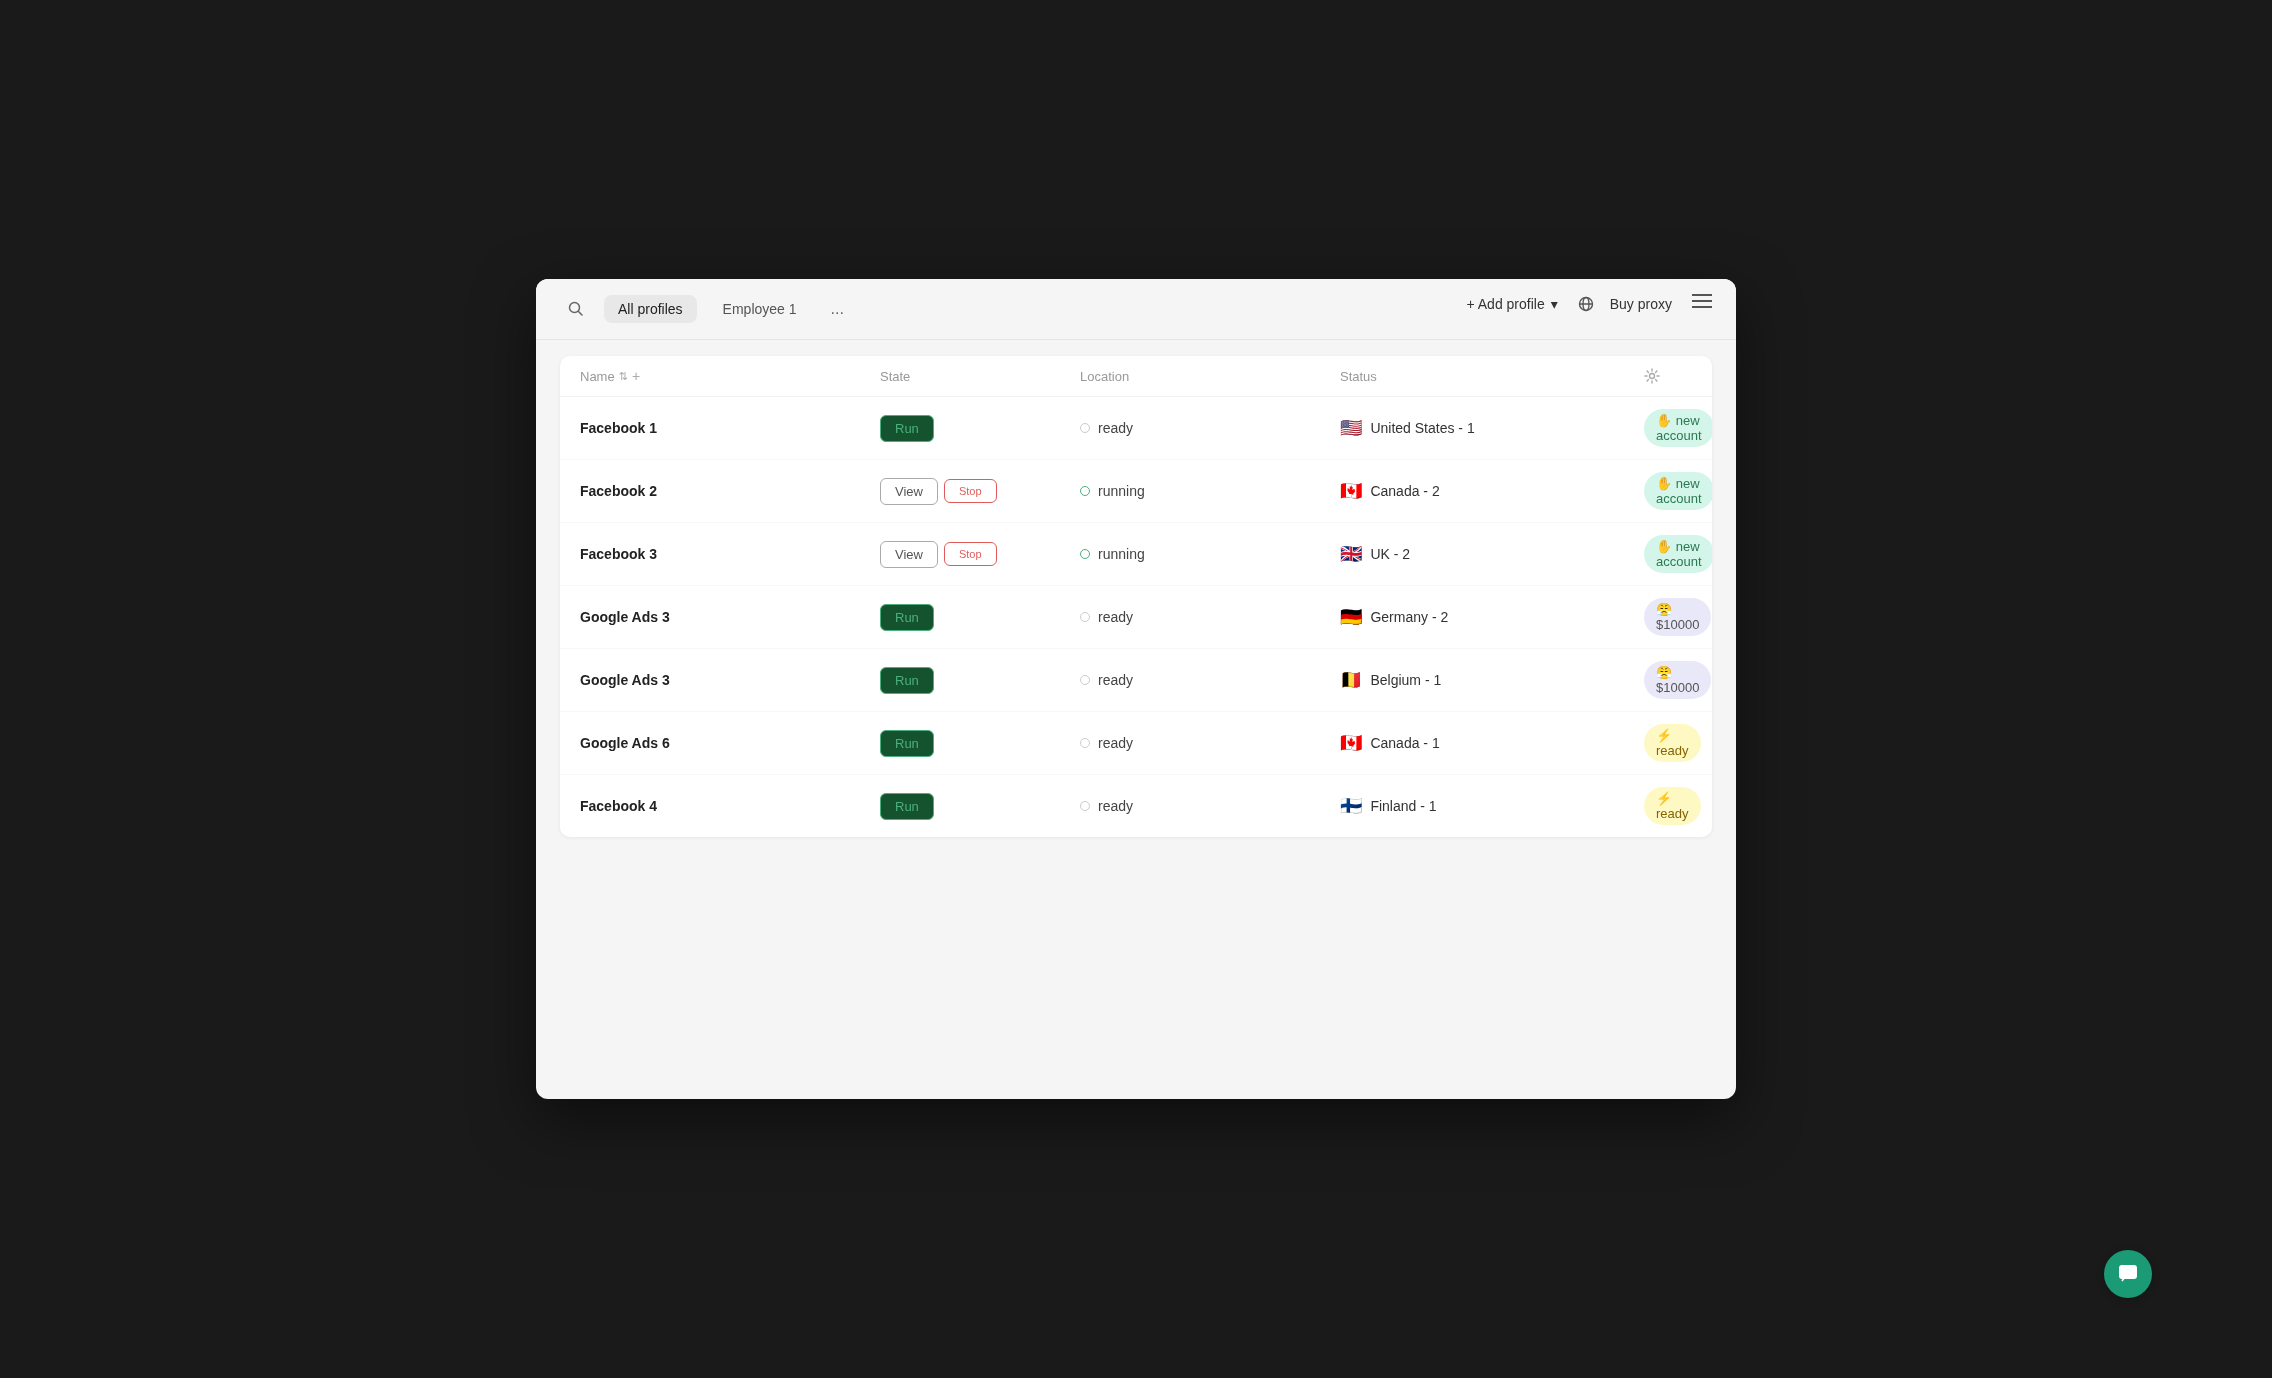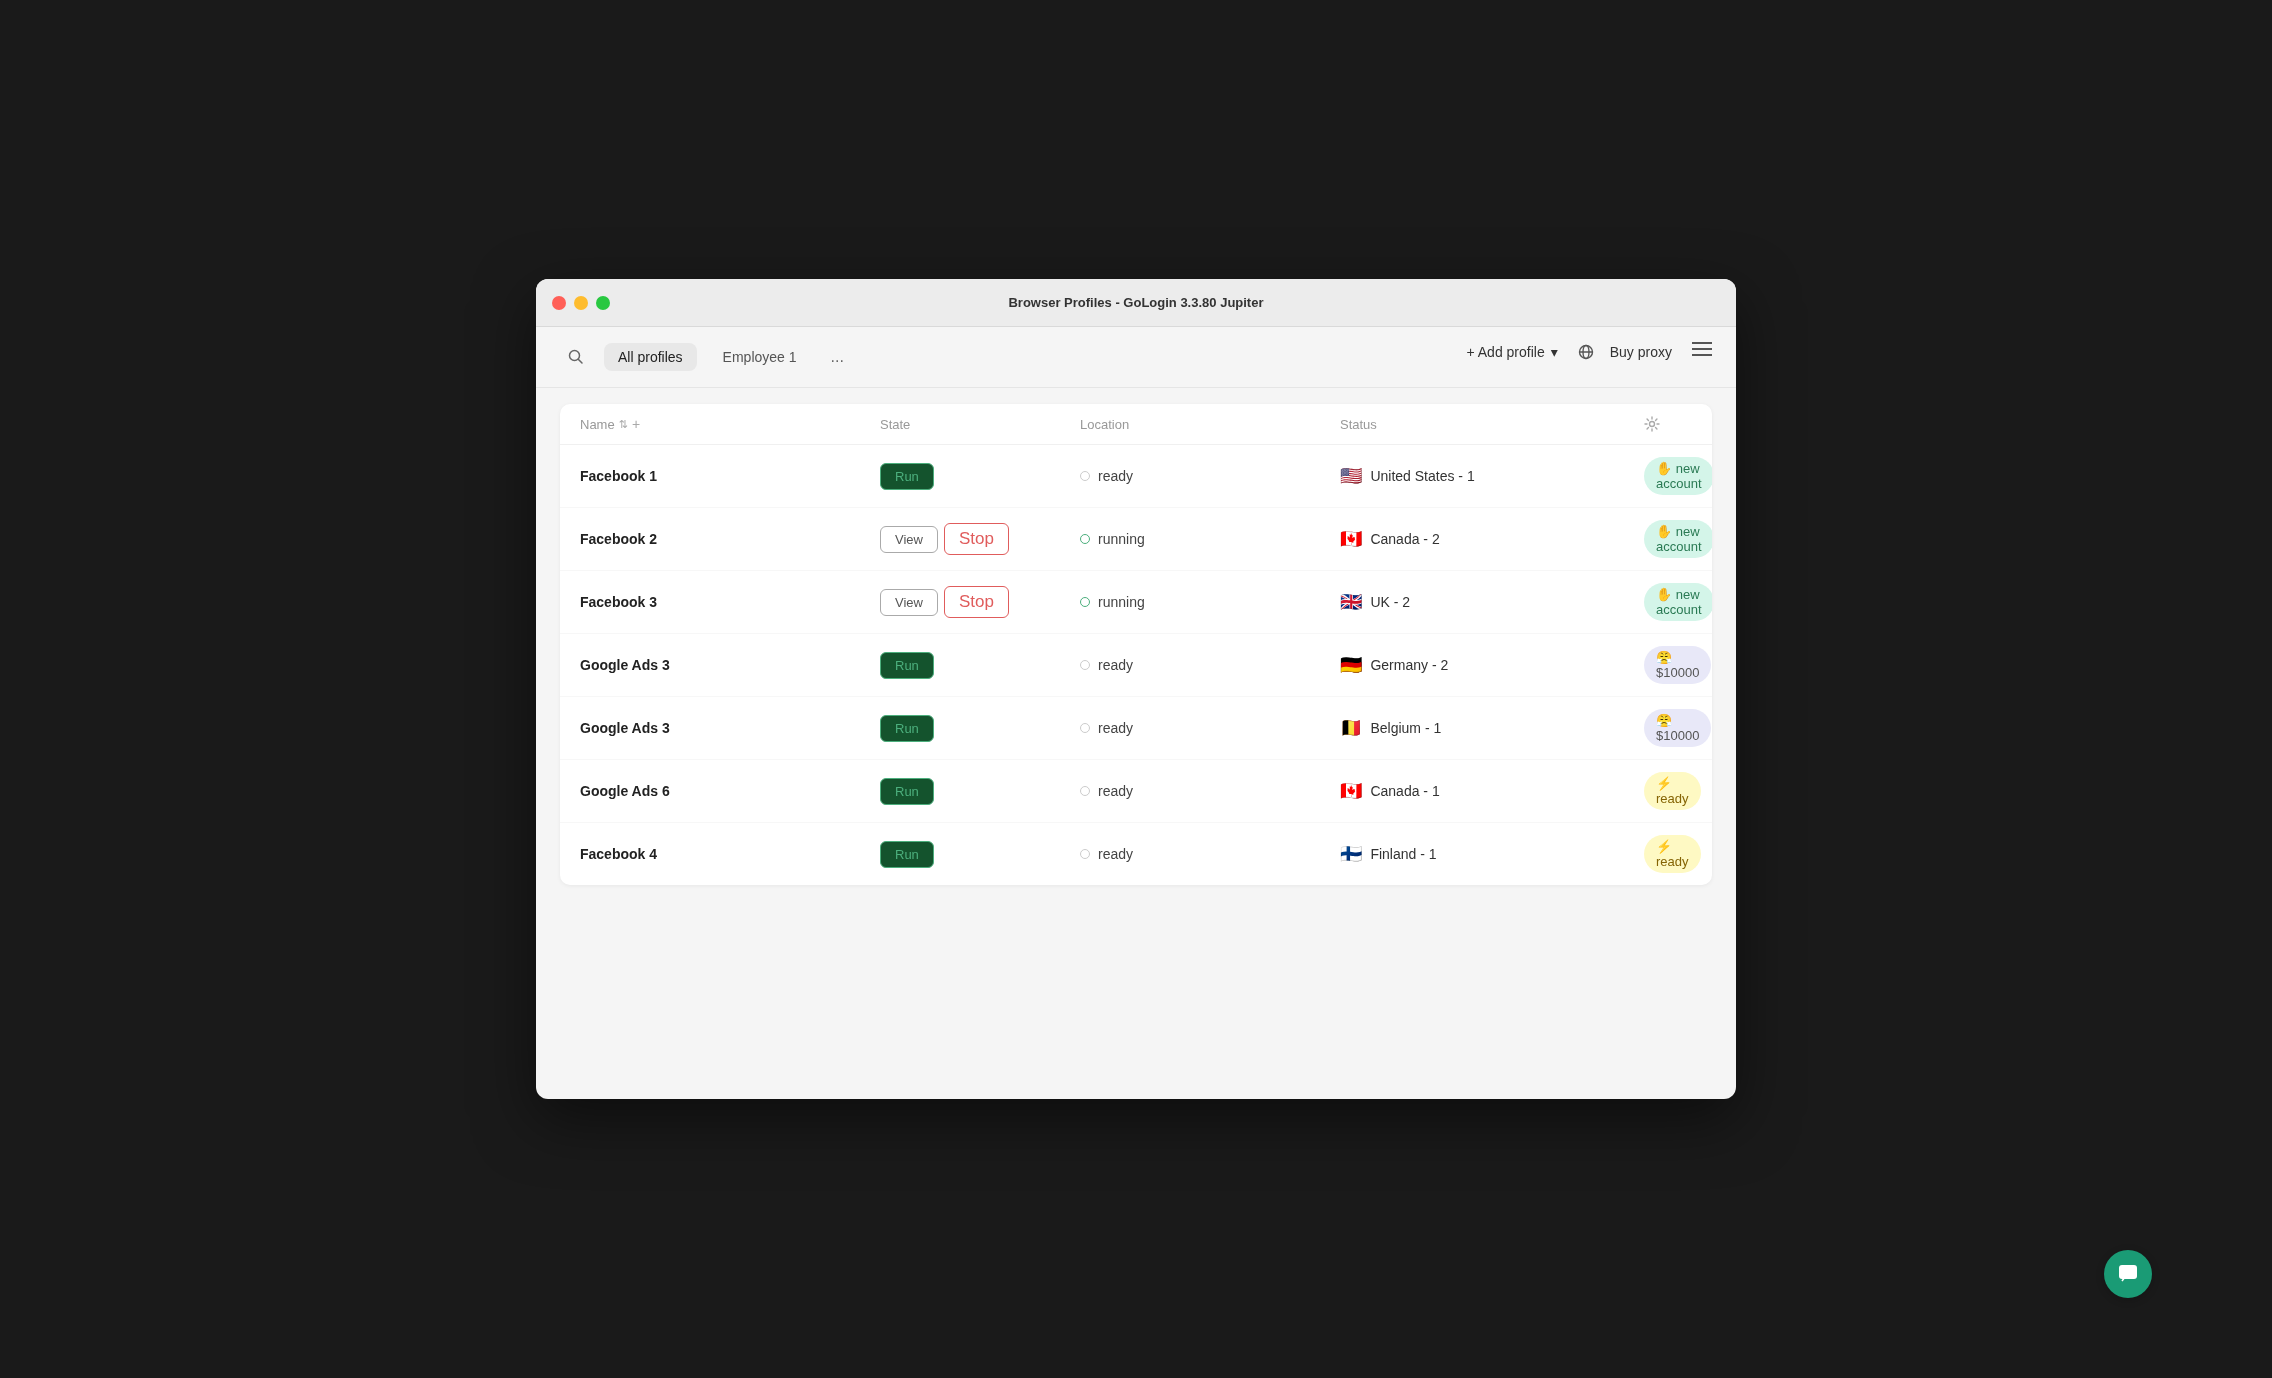--- a/index.html
+++ b/index.html
@@ -172,21 +172,21 @@
       font-size: 13px;
       cursor: pointer;
       font-weight: 500;
     }
     .btn-stop {
       border: 1px solid #e05c5c;
       color: #e05c5c;
       background: #fff;
       border-radius: 6px;
       padding: 5px 14px;
-      font-size: 17px;
+      font-size: 11px;
       cursor: pointer;
       font-weight: 500;
     }
     .btn-view {
       border: 1px solid #aaa;
       color: #555;
       background: #fff;
       border-radius: 6px;
       padding: 5px 14px;
       font-size: 13px;
@@ -269,28 +269,20 @@
       font-size: 14px;
       color: #aaa;
       cursor: pointer;
     }
   </style>
 </head>
 <body>
 
 <div class="window">
 
-  <div class="titlebar">
-    <div class="traffic-lights">
-      <div class="traffic-light tl-red"></div>
-      <div class="traffic-light tl-yellow"></div>
-      <div class="traffic-light tl-green"></div>
-    </div>
-    <span class="title">Browser Profiles - GoLogin 3.3.80 Jupiter</span>
-  </div>
 
   <div class="toolbar">
     <div class="toolbar-left">
       <div class="search-icon-btn">
         <svg width="16" height="16" viewBox="0 0 16 16" fill="none">
           <circle cx="6.5" cy="6.5" r="5" stroke="#666" stroke-width="1.5"></circle>
           <line x1="10.5" y1="10.5" x2="14" y2="14" stroke="#666" stroke-width="1.5" stroke-linecap="round"></line>
         </svg>
       </div>
       <div class="tab-active">All profiles</div>

